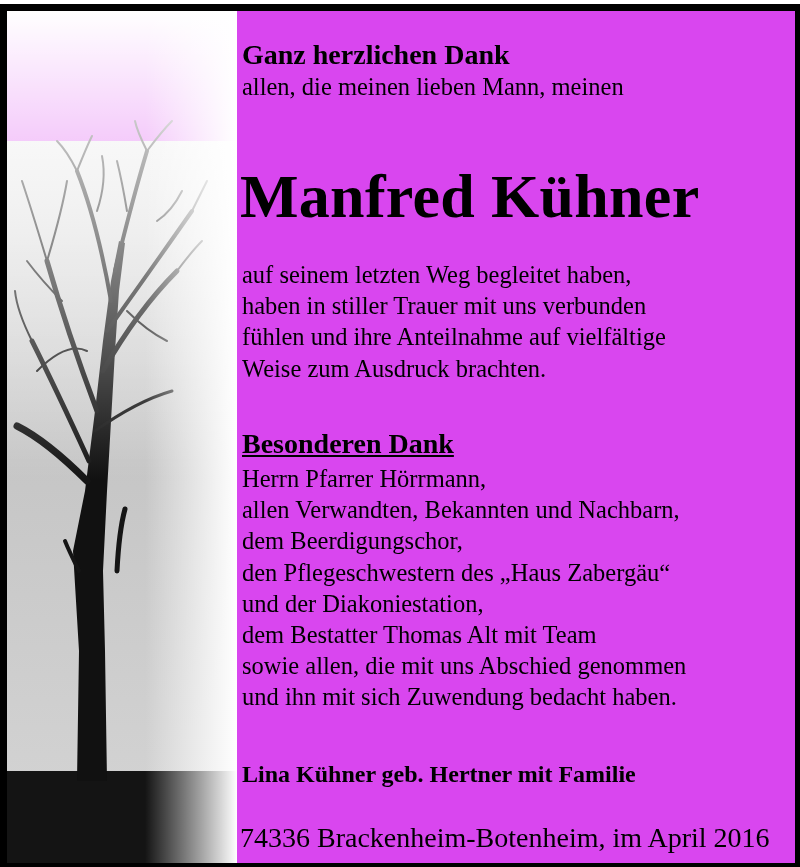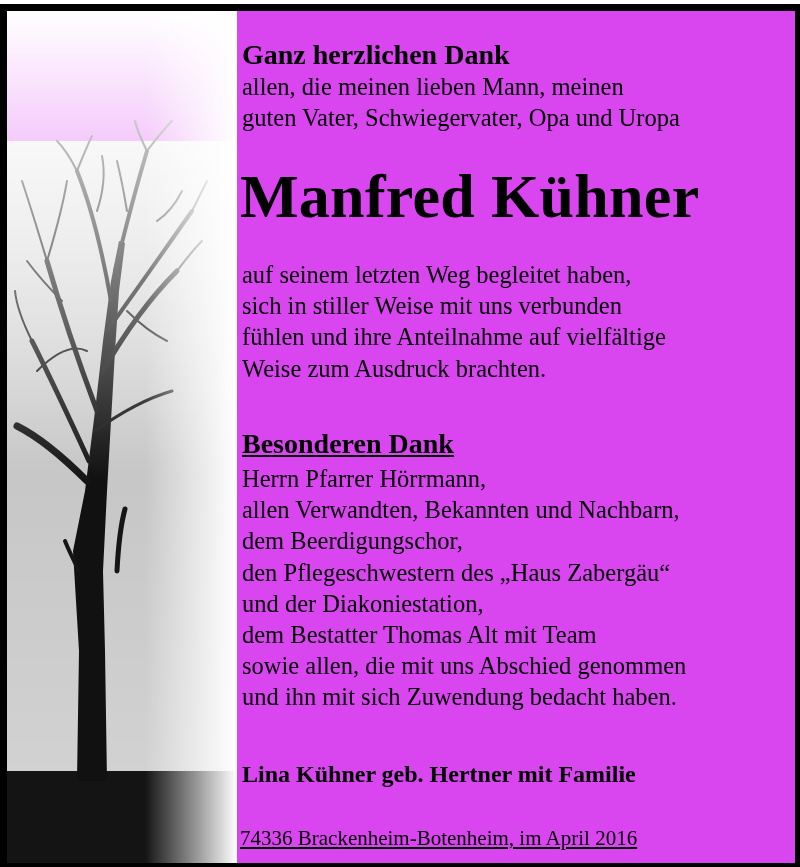--- a/index.html
+++ b/index.html
@@ -41,23 +41,22 @@
       white-space: nowrap; letter-spacing: 0.3px; text-align: center;
     }
     .signature {
       position: absolute; left: 5px; top: 748px;
       font-weight: bold; font-size: 24px; line-height: 30px;
       white-space: nowrap;
       text-align: right;
     }
     .place {
       position: absolute; left: 3px; top: 812px;
-      font-size: 21px; line-height: 30px;
+      font-size: 28px; line-height: 30px;
       white-space: nowrap;
-      text-decoration: underline;
     }
   </style>
 </head>
 <body>
 
 <div class="frame">
 
   <div class="tree-panel">
     <svg width="230" height="852" viewBox="0 0 230 852">
       <defs>
@@ -111,28 +110,27 @@
       </g>
       <rect x="0" y="0" width="230" height="852" fill="url(#fadeT)"></rect>
       <rect x="0" y="0" width="230" height="852" fill="url(#fadeR)"></rect>
     </svg>
   </div>
 
   <div class="text">
     <div class="h-small" style="top:28px;">Ganz herzlichen Dank</div>
     <div class="block" style="top:60px;">
       <div class="body-line">allen, die meinen lieben Mann, meinen</div>
-      <div class="body-line">guten Vater, Schwiegervater, Opa und Uropa</div>
     </div>
 
     <div class="name">Manfred Kühner</div>
 
     <div class="block" style="top:248px;">
       <div class="body-line">auf seinem letzten Weg begleitet haben,</div>
-      <div class="body-line">sich in stiller Weise mit uns verbunden</div>
+      <div class="body-line">haben in stiller Trauer mit uns verbunden</div>
       <div class="body-line">fühlen und ihre Anteilnahme auf vielfältige</div>
       <div class="body-line">Weise zum Ausdruck brachten.</div>
     </div>
 
     <div class="h-small" style="top:417px;text-decoration:underline;">Besonderen Dank</div>
     <div class="block" style="top:452px;">
       <div class="body-line">Herrn Pfarrer Hörrmann,</div>
       <div class="body-line">allen Verwandten, Bekannten und Nachbarn,</div>
       <div class="body-line">dem Beerdigungschor,</div>
       <div class="body-line">den Pflegeschwestern des „Haus Zabergäu“</div>

